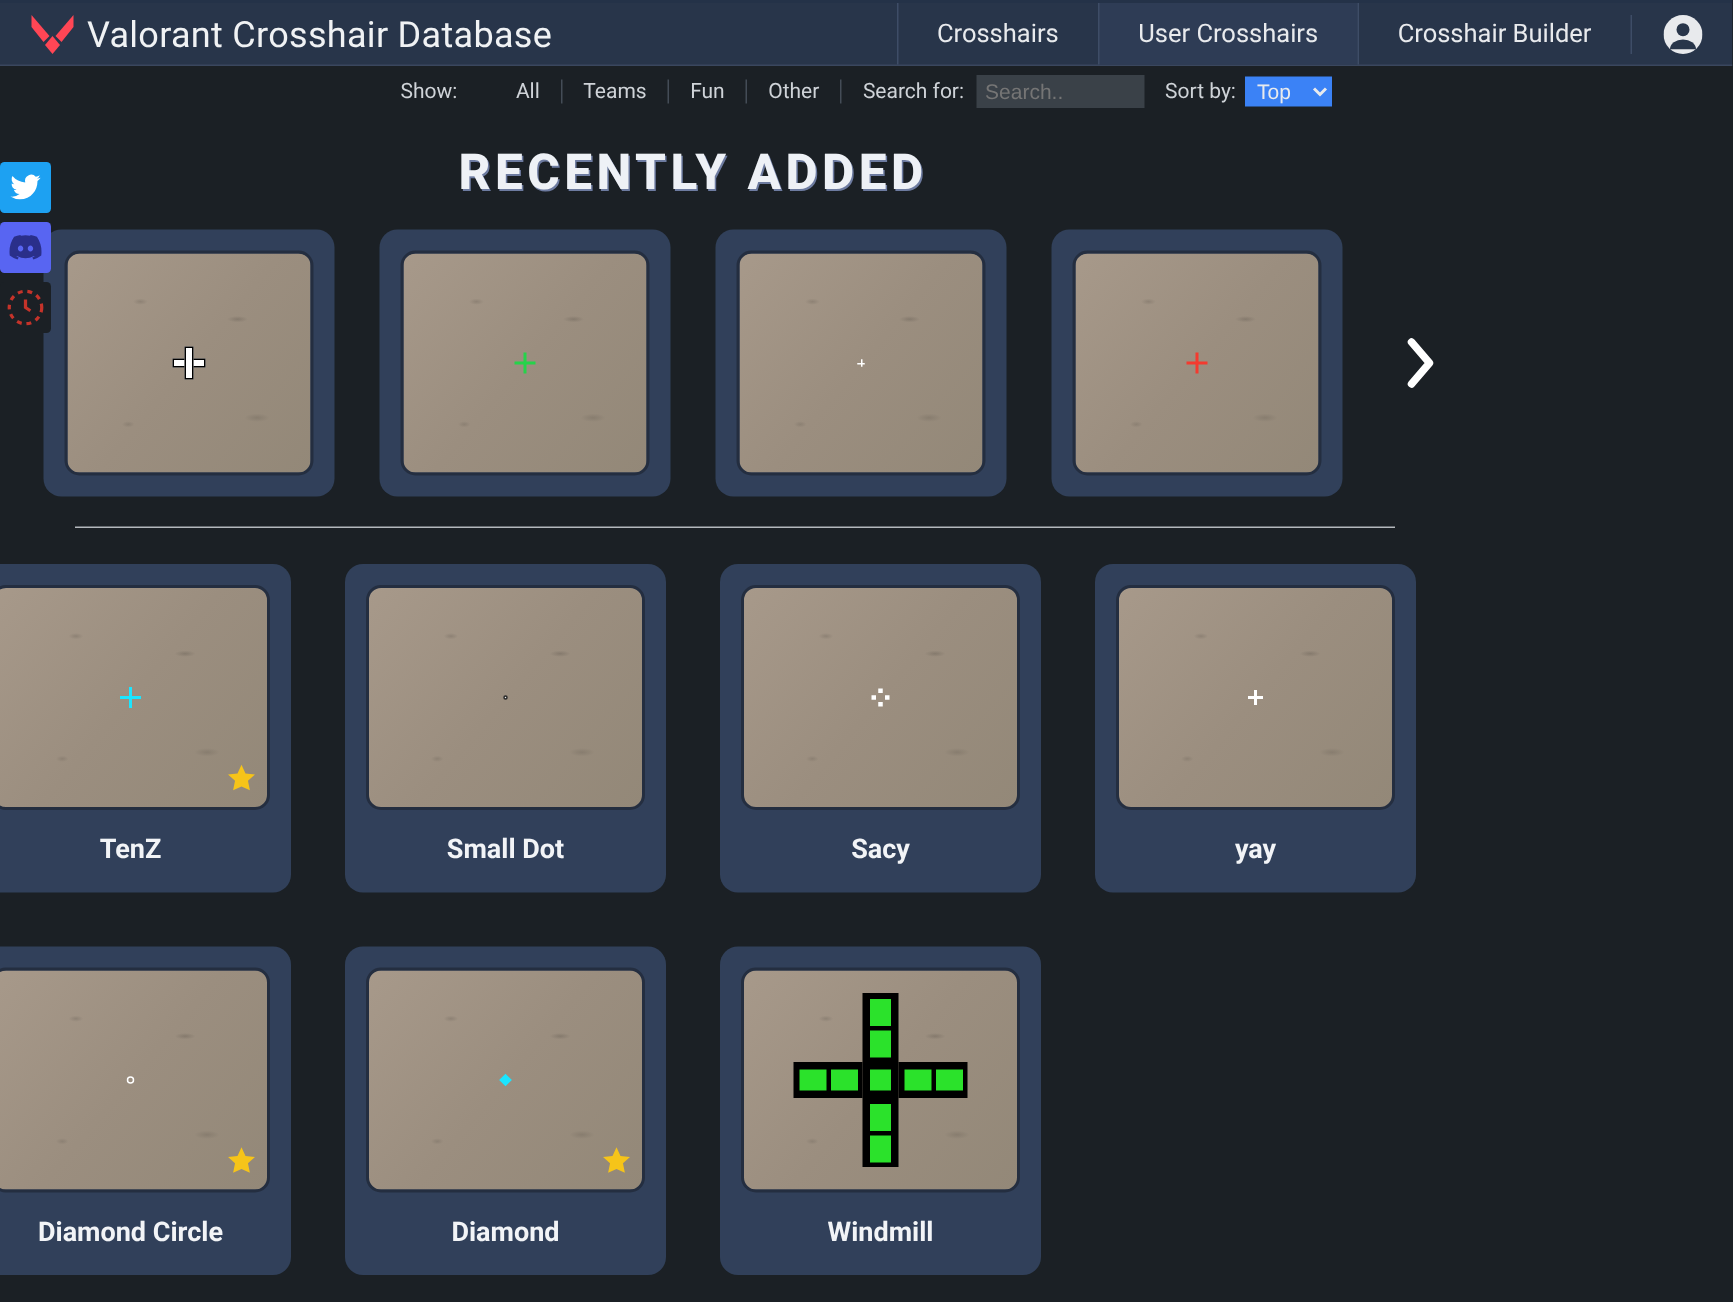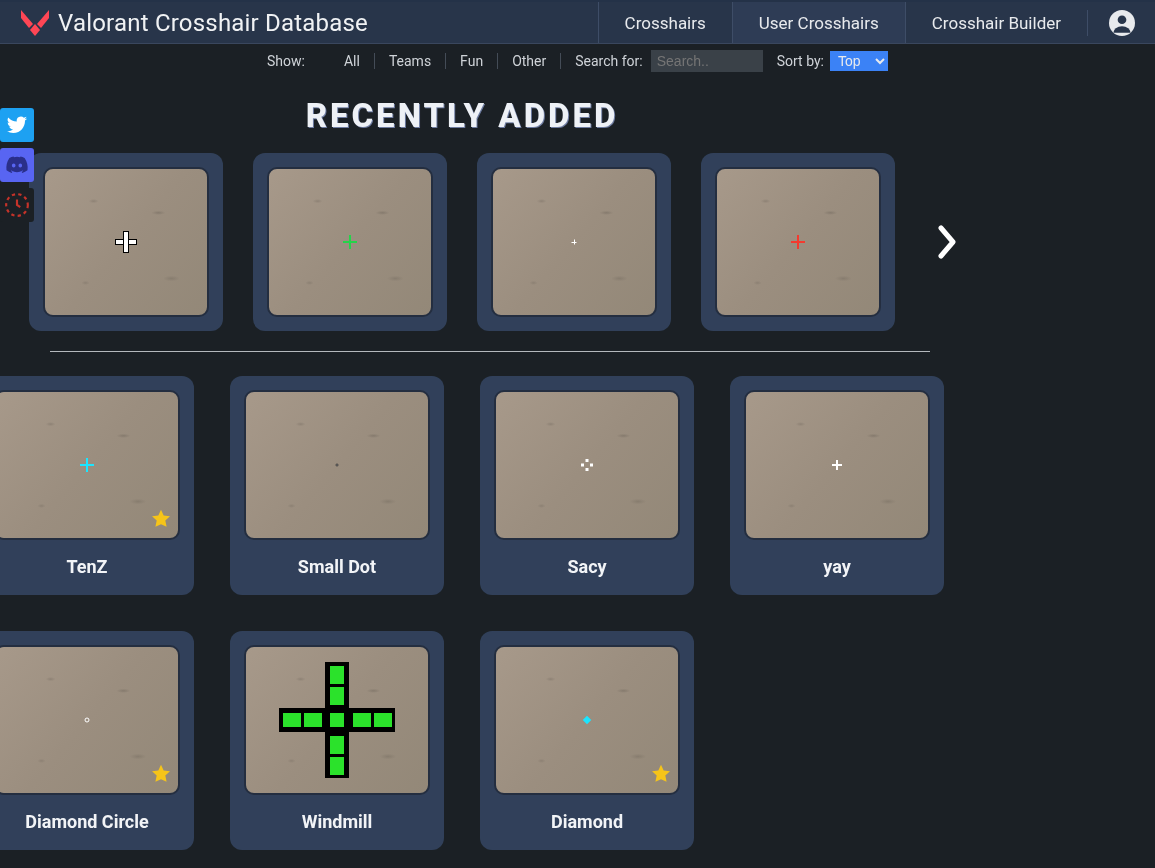--- a/index.html
+++ b/index.html
@@ -238,47 +238,47 @@
         <div class="preview">
           <div class="ch hollow"></div>
           <div class="star"><svg width="22" height="22" viewBox="0 0 24 24" fill="#f6c419">
               <path d="M12 2l2.9 6.3 6.9.7-5.1 4.7 1.4 6.8L12 17.8 5.9 20.5l1.4-6.8L2.2 9l6.9-.7Z"></path>
             </svg></div>
         </div>
         <div class="name">Diamond Circle</div>
       </div>
       <div class="card2">
         <div class="preview">
-          <div class="ch windmill">
-            <div class="wm wm-t">
-              <div class="g"></div>
-              <div class="g"></div>
-            </div>
-            <div class="wm wm-b">
-              <div class="g"></div>
-              <div class="g"></div>
-            </div>
-            <div class="wm wm-l">
-              <div class="g"></div>
-              <div class="g"></div>
-            </div>
-            <div class="wm wm-r">
-              <div class="g"></div>
-              <div class="g"></div>
-            </div>
-            <div class="wm wm-c">
-              <div class="g"></div>
-            </div>
-          </div>
-        </div>
-        <div class="name">Windmill</div>
-      </div>
-      <div class="card2">
-        <div class="preview">
           <div class="ch diamond"></div>
           <div class="star"><svg width="22" height="22" viewBox="0 0 24 24" fill="#f6c419">
               <path d="M12 2l2.9 6.3 6.9.7-5.1 4.7 1.4 6.8L12 17.8 5.9 20.5l1.4-6.8L2.2 9l6.9-.7Z"></path>
             </svg></div>
         </div>
         <div class="name">Diamond</div>
       </div>
+      <div class="card2">
+        <div class="preview">
+          <div class="ch windmill">
+            <div class="wm wm-t">
+              <div class="g"></div>
+              <div class="g"></div>
+            </div>
+            <div class="wm wm-b">
+              <div class="g"></div>
+              <div class="g"></div>
+            </div>
+            <div class="wm wm-l">
+              <div class="g"></div>
+              <div class="g"></div>
+            </div>
+            <div class="wm wm-r">
+              <div class="g"></div>
+              <div class="g"></div>
+            </div>
+            <div class="wm wm-c">
+              <div class="g"></div>
+            </div>
+          </div>
+        </div>
+        <div class="name">Windmill</div>
+      </div>
     </div>
 </div>
 
 </body></html>

